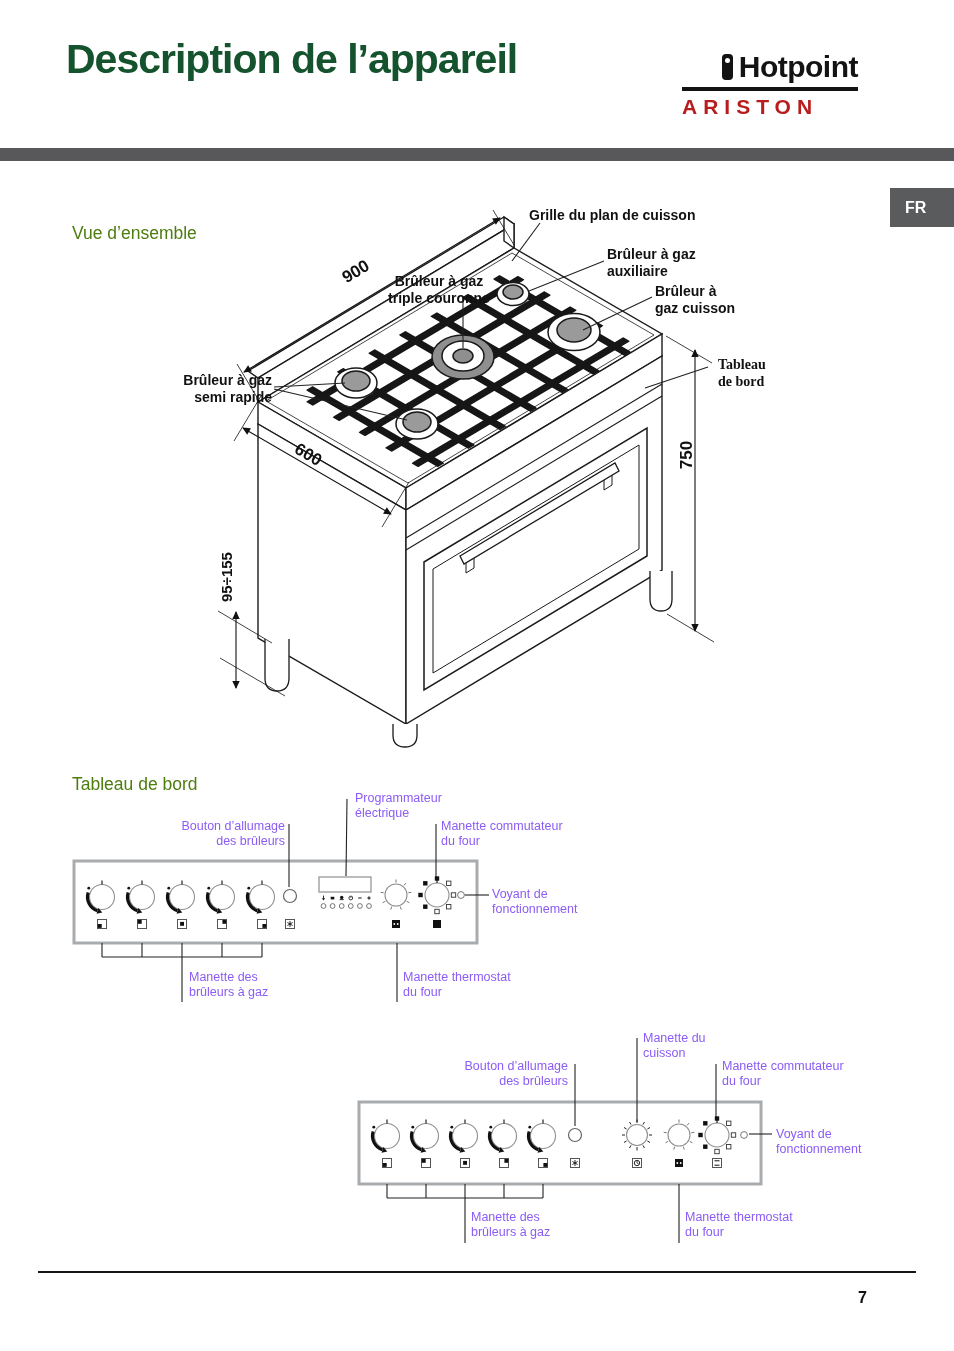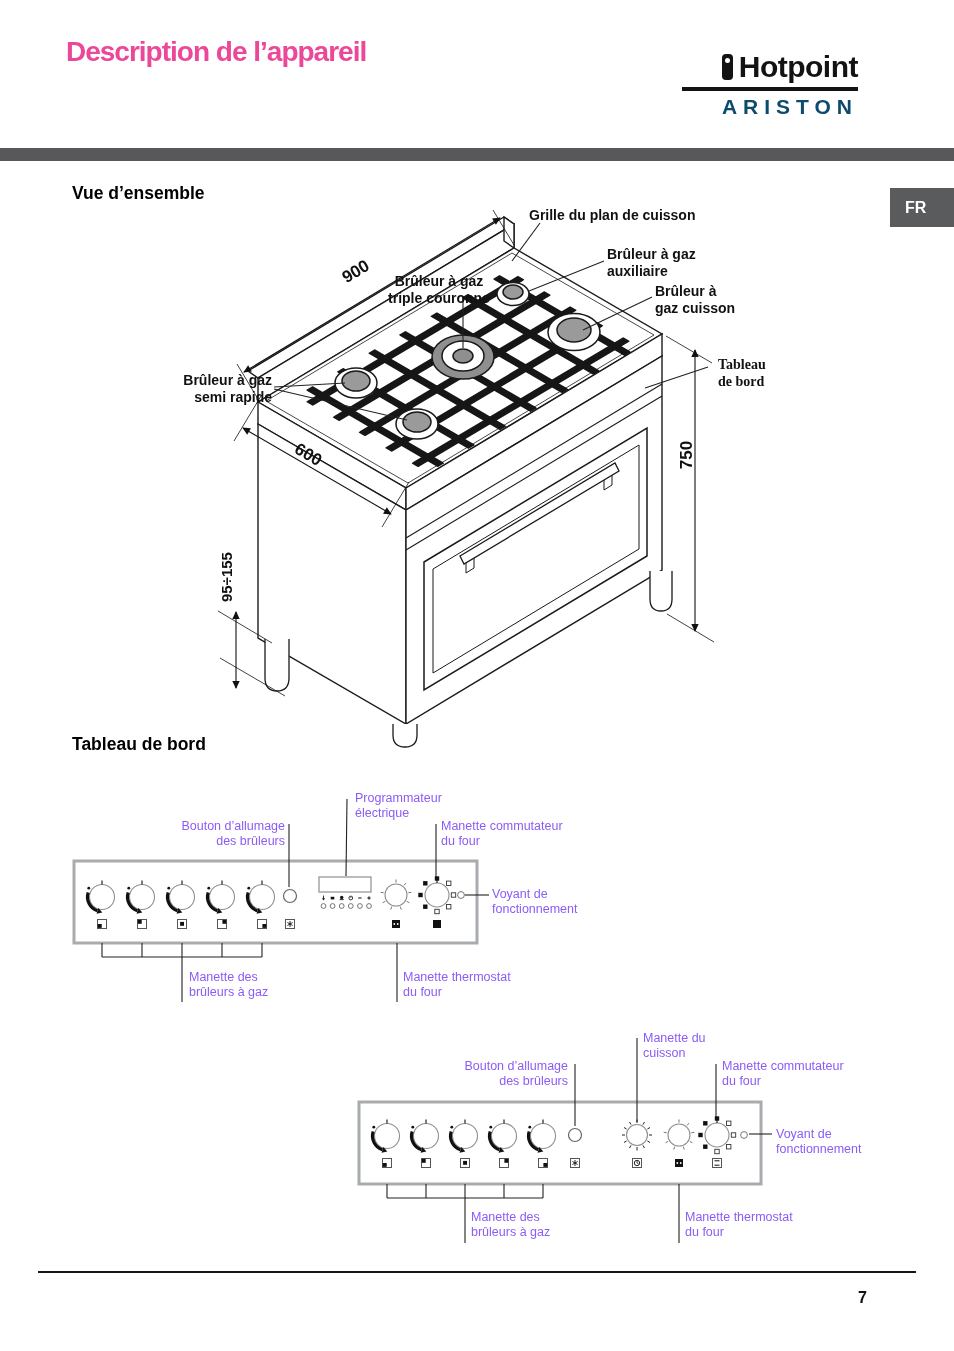--- a/index.html
+++ b/index.html
@@ -1,29 +1,29 @@
 <!DOCTYPE html>
 <html><head>
 <meta charset="utf-8">
 <style>
   html,body{margin:0;padding:0;background:#fff;}
   .page{position:relative;width:954px;height:1351px;background:#fff;overflow:hidden;
         font-family:"Liberation Sans","DejaVu Sans",sans-serif;color:#111;}
   .fig{position:absolute;left:0;top:0;width:954px;height:1351px;z-index:1;}
   .txt{position:absolute;z-index:2;}
-  .title{left:66px;top:36px;font-size:28px;font-weight:bold;letter-spacing:-1px;color:#ec4899;}
+  .title{left:66px;top:36px;font-size:41px;font-weight:bold;letter-spacing:-1px;color:#14532d;}
   .logo{left:682px;top:50px;width:176px;}
   .logo-row{display:flex;align-items:center;margin-left:40px;}
   .logo-mark{display:inline-block;width:17px;height:26px;background:#131313;border-radius:4px;position:relative;}
   .logo-dot{position:absolute;left:3px;top:4px;width:5px;height:5px;border-radius:50%;background:#fff;}
   .logo-name{font-size:30px;font-weight:bold;letter-spacing:-0.5px;margin-left:6px;color:#131313;}
   .logo-rule{height:4px;background:#131313;margin-top:3px;}
-  .logo-sub{text-align:right;font-size:21px;font-weight:bold;letter-spacing:6px;margin-top:4px;color:#0c4a6e;}
+  .logo-sub{text-align:left;font-size:21px;font-weight:bold;letter-spacing:6px;margin-top:4px;color:#b91c1c;}
   .bar{position:absolute;left:0;top:148px;width:954px;height:13px;background:#58585a;z-index:2;}
-  .h2{font-size:17.5px;font-weight:bold;color:#000000;}
+  .h2{font-size:17.5px;font-weight:normal;color:#4d7c0f;margin-top:40px;}
   .h-vue{left:72px;top:183px;}
   .h-tab{left:72px;top:734px;}
   .badge{left:890px;top:188px;width:72px;height:39px;background:#595b5d;color:#fff;
          font-size:16px;font-weight:bold;line-height:39px;padding-left:15px;box-sizing:border-box;}
   .callout{font-size:14px;font-weight:bold;line-height:1.18;color:#111;white-space:pre-line;}
   .plabel{font-size:12.5px;font-weight:normal;line-height:1.2;color:#8b5cf6;white-space:pre-line;}
   .dim{font-weight:bold;color:#111;white-space:nowrap;transform-origin:center;}
   .ctr{text-align:center;} .rgt{text-align:right;}
   .footer-rule{position:absolute;left:38px;top:1271px;width:878px;height:2px;background:#161616;z-index:2;}
   .pagenum{left:858px;top:1289px;font-size:16px;font-weight:bold;}

